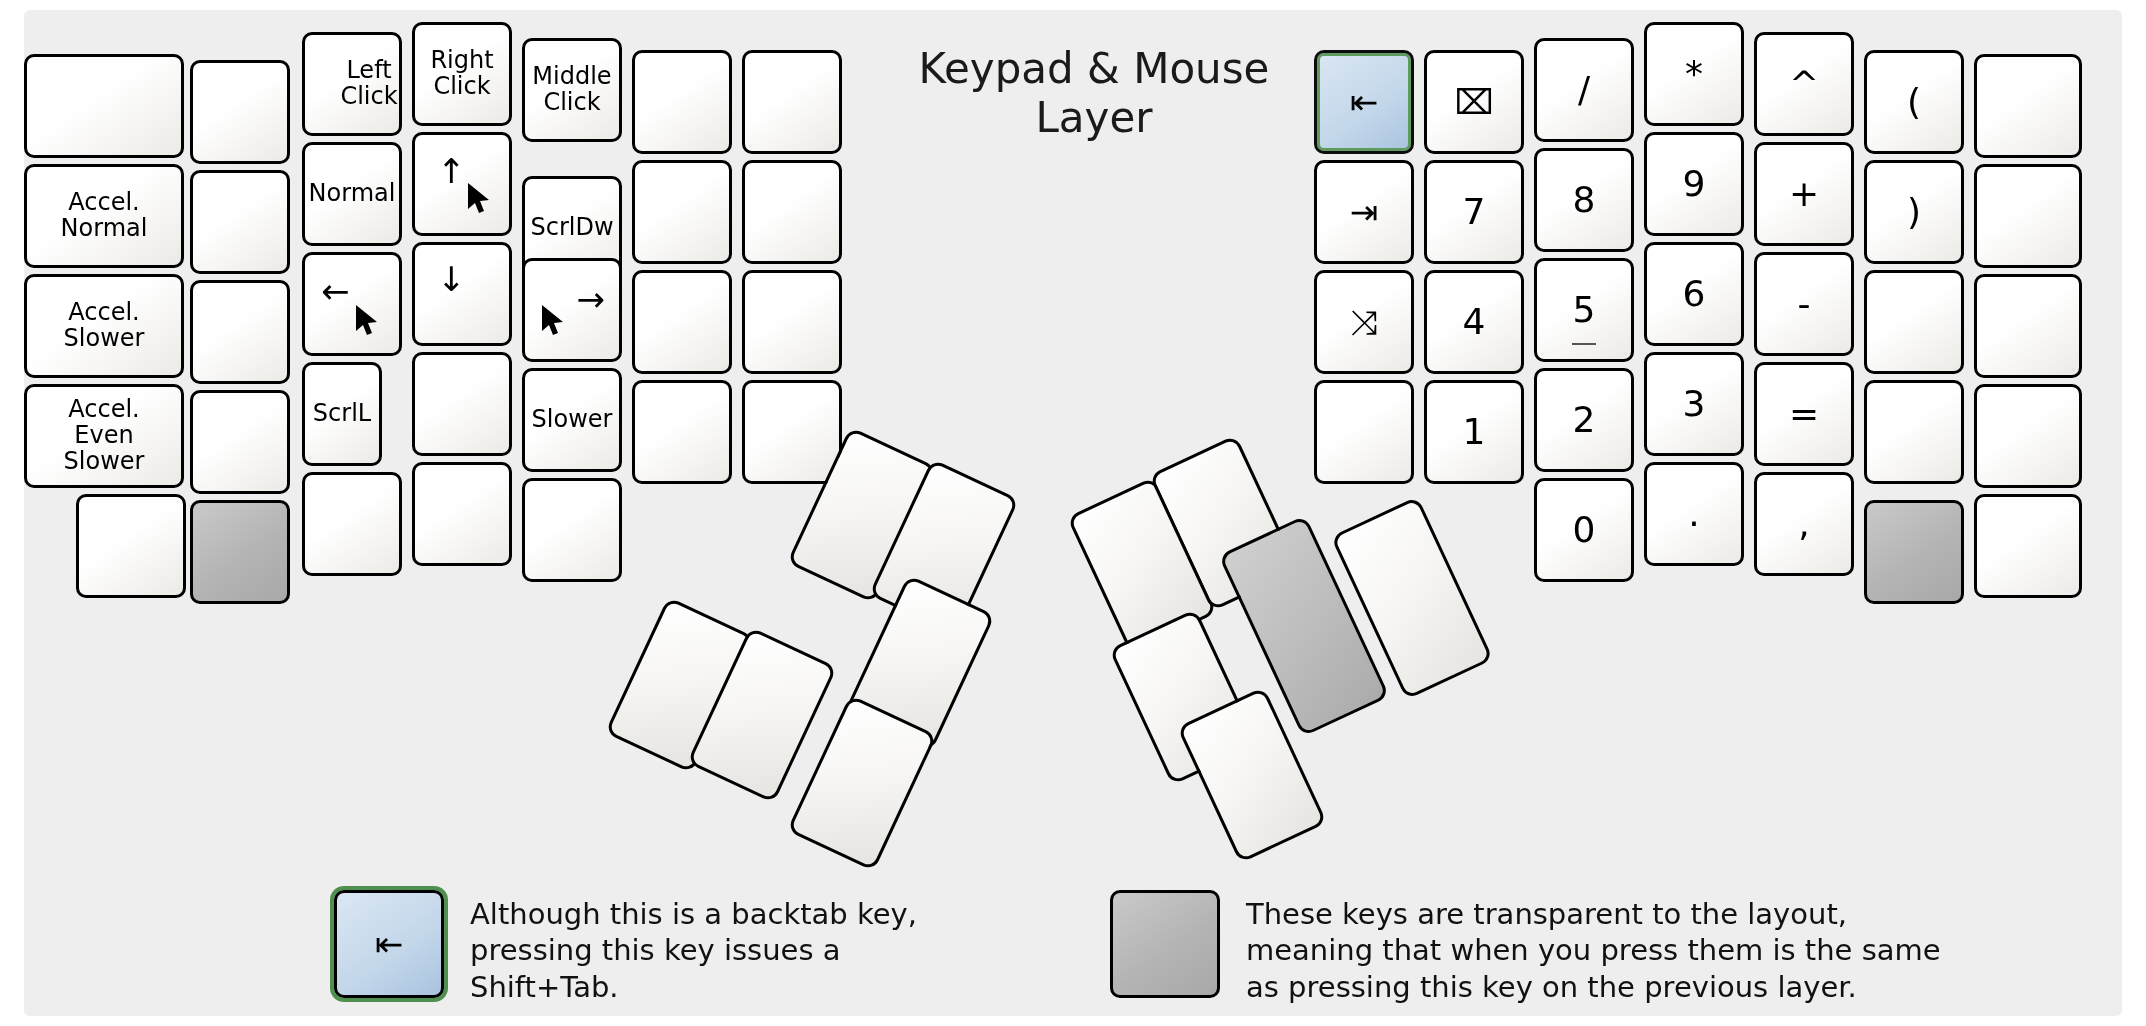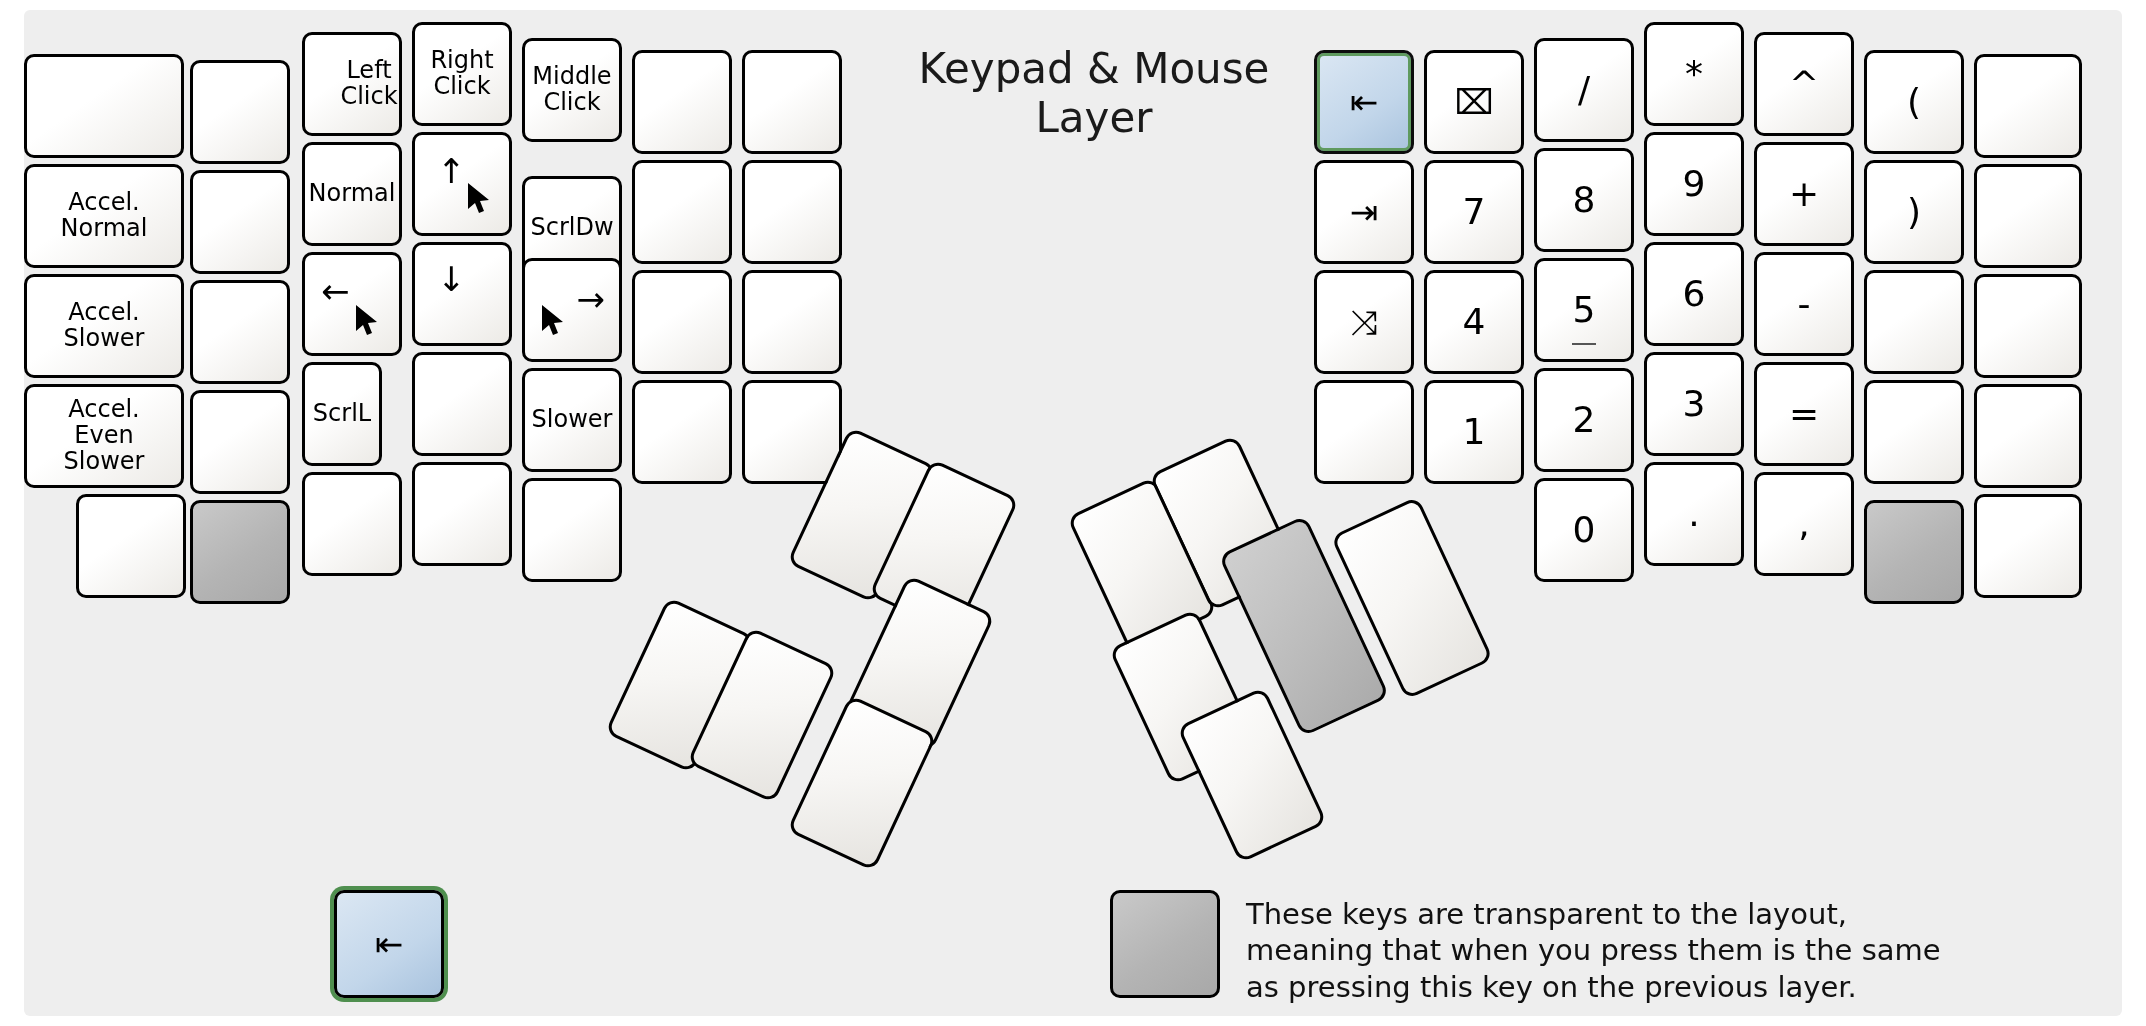--- a/index.html
+++ b/index.html
@@ -239,20 +239,23 @@
 
     <div class="thumb" style="left:1070px;top:480px;width:96px;height:150px;transform:rotate(-25deg);"></div>
     <div class="thumb" style="left:1152px;top:438px;width:96px;height:150px;transform:rotate(-25deg);"></div>
     <div class="thumb" style="left:1112px;top:612px;width:96px;height:150px;transform:rotate(-25deg);"></div>
     <div class="thumb" style="left:1180px;top:690px;width:96px;height:150px;transform:rotate(-25deg);"></div>
     <div class="thumb trans" style="left:1232px;top:516px;width:96px;height:200px;transform:rotate(-25deg);"></div>
     <div class="thumb" style="left:1340px;top:498px;width:96px;height:180px;transform:rotate(-25deg);"></div>
 
     <div class="legend" style="left:310px; top:880px;">
       <div class="swatch hl">⇤</div>
+      <div class="txt">Although this is a backtab key,
+pressing this key issues a
+Shift+Tab.</div>
     </div>
 
     <div class="legend" style="left:1050px; top:880px;margin-left:36px;">
       <div class="swatch trans"></div>
       <div class="txt">These keys are transparent to the layout,
 meaning that when you press them is the same
 as pressing this key on the previous layer.</div>
     </div>
 
   </div>

